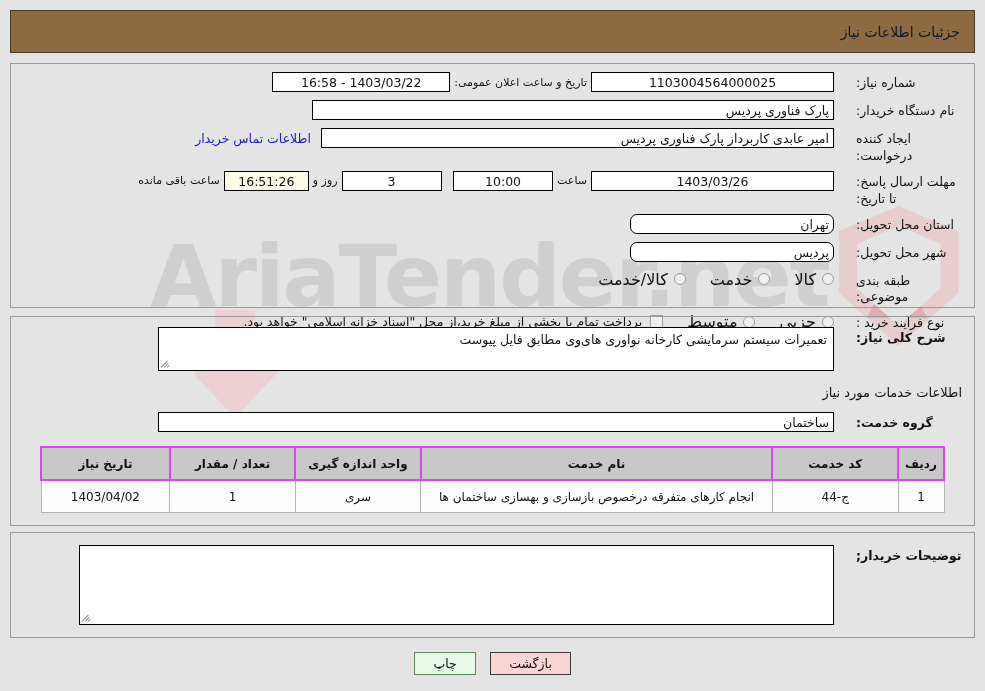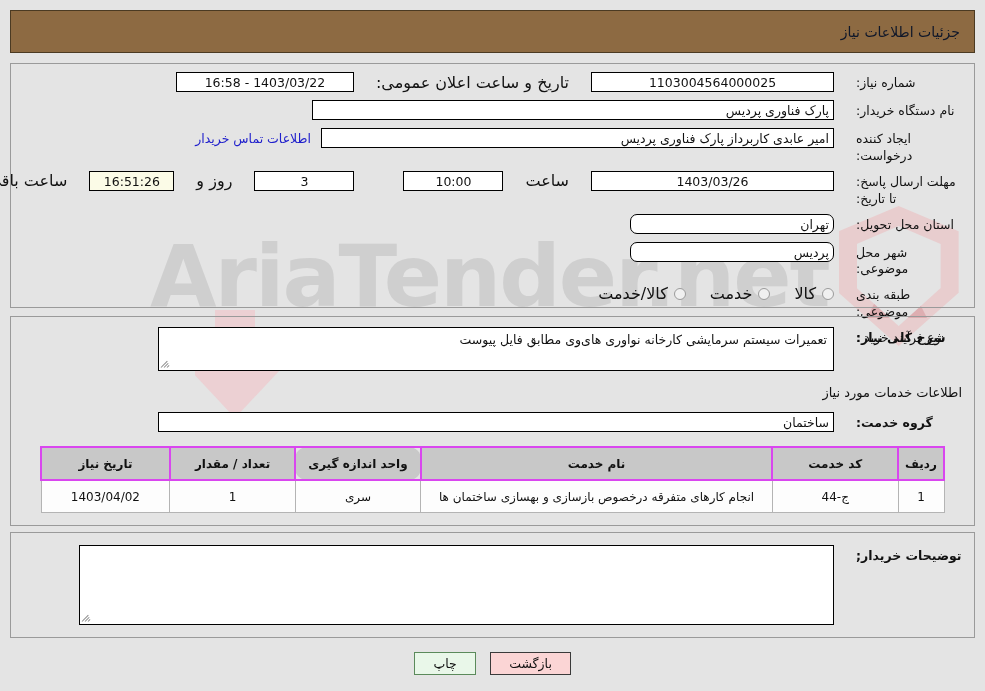--- a/index.html
+++ b/index.html
@@ -149,22 +149,22 @@
   .w-org    { width: 522px; }
   .w-create { width: 513px; }
   .w-date   { width: 243px; }
   .w-time   { width: 100px; }
   .w-days   { width: 100px; }
   .w-clock  { width: 85px; }
   .w-prov   { width: 204px; border-radius: 7px; }
   .w-pub    { width: 178px; }
 
   .inline-lbl {
-    font-size: 16px;
-    padding: 0 22px;
+    font-size: 11px;
+    padding: 0 4px;
     white-space: nowrap;
     color: #111;
   }
   .link {
     color: #2020cc;
     font-size: 12.5px;
     padding: 0 10px;
     text-decoration: none;
     cursor: pointer;
     white-space: nowrap;
@@ -258,21 +258,21 @@
     border: 1px solid #b4b4b4;
     height: 27px;
     padding: 2px 6px;
     text-align: center;
     color: #111;
     font-size: 12px;
   }
   .col-radif { width: 32px; }
   .col-code  { width: 120px; }
   .col-name  { width: 370px; }
-  .col-unit  { width: 120px; border-radius: 12px; }
+  .col-unit  { width: 120px; }
   .col-qty   { width: 120px; }
   .col-date  { width: 120px; }
 
   
   .btn-bar {
     display: flex;
     justify-content: center;
     align-items: center;
     gap: 14px;
     margin-top: 14px;
@@ -351,21 +351,21 @@
     </div>
 
     <div class="frow">
       <div class="flabel">استان محل تحویل:</div>
       <div class="fval">
         <div class="inp rt w-prov">تهران</div>
       </div>
     </div>
 
     <div class="frow">
-      <div class="flabel">شهر محل موضوعی:</div>
+      <div class="flabel">شهر محل تحویل:</div>
       <div class="fval">
         <div class="inp rt w-prov">پردیس</div>
       </div>
     </div>
 
     <div class="frow">
       <div class="flabel">طبقه بندی موضوعی:</div>
       <div class="fval">
         <div class="radio-group">
           <label class="rad-item">

